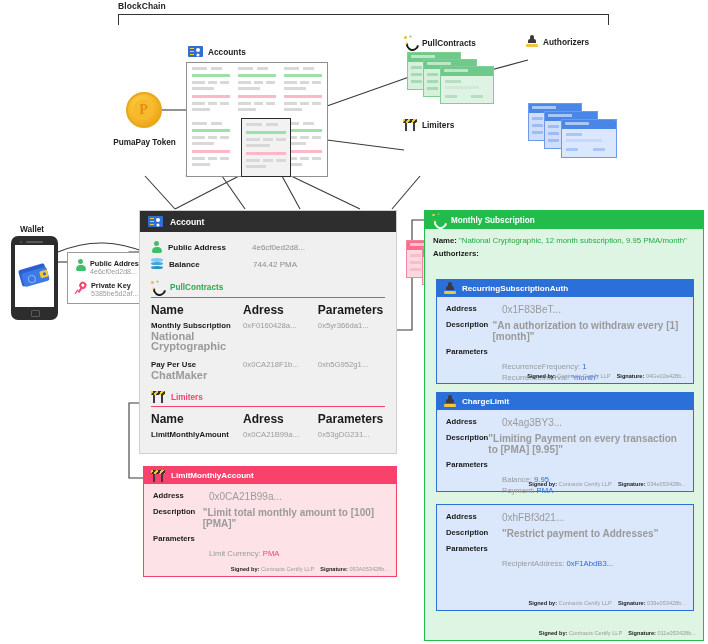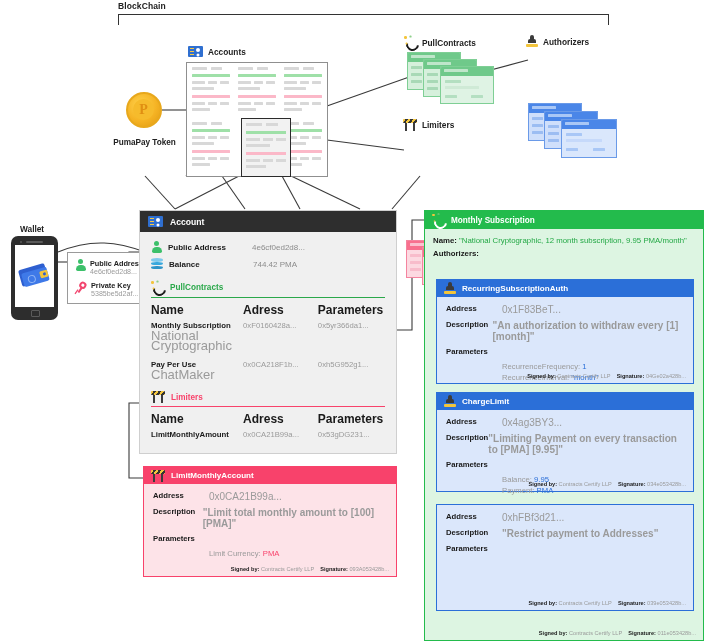--- a/index.html
+++ b/index.html
@@ -114,21 +114,21 @@
   .ap-row .k{font-size:8px;font-weight:bold;color:#1a1a1a;width:78px;}
   .ap-row .v{font-size:8px;color:#8c8c8c;}
   .sec-head{display:flex;align-items:center;gap:6px;margin-top:11px;}
   .sec-head .st{font-size:8.2px;font-weight:bold;}
   .sec-rule{height:1.2px;margin-top:3px;}
   .tbl{margin-top:5px;}
   .tr{display:flex;}
   .tr .c1{width:96px;} .tr .c2{width:78px;} .tr .c3{width:70px;}
   .th{font-size:12px;font-weight:bold;color:#1a1a1a;}
   .td-n{font-size:7.8px;font-weight:bold;color:#1a1a1a;line-height:10px;}
-  .td-s{font-size:13px;color:#9a9a9a;line-height:10px;}
+  .td-s{font-size:11px;color:#9a9a9a;line-height:10px;font-weight:bold;}
   .td-v{font-size:7.7px;color:#9a9a9a;}
 
   
   .card{position:absolute;box-sizing:border-box;}
   .card>.chead{height:17px;display:flex;align-items:center;gap:6px;padding:0 7px;}
   .card>.chead .ct{font-size:8.1px;font-weight:bold;color:#fff;}
   .card .cbody{padding:7px 9px 0 9px;}
   .frow{display:flex;margin-bottom:5px;}
   .frow .fk{width:56px;font-size:7.7px;font-weight:bold;color:#1a1a1a;}
   .frow .fv{font-size:10px;color:#9a9a9a;}
@@ -647,20 +647,25 @@
       <span class="fk">Address</span>
       <span class="fv">0xhFBf3d21...</span>
     </div>
     <div class="frow">
       <span class="fk">Description</span>
       <span class="fv em blue-txt">"Restrict payment to Addresses"</span>
     </div>
     <div class="frow">
       <span class="fk">Parameters</span>
     </div>
+    <div class="plist">
+      <div><span>
+        RecipientAddress:</span><span style="color: rgb(43, 111, 216);"> 0xF1AbdB3...
+      </span></div>
+    </div>
   </div>
   <div class="sig">
     <b>Signed by:</b>
     <span>Contracts Certify LLP</span>
     &nbsp;&nbsp;
     <b>Signature:</b>
     <span>039e053428b...</span>
   </div>
 </div>
 

